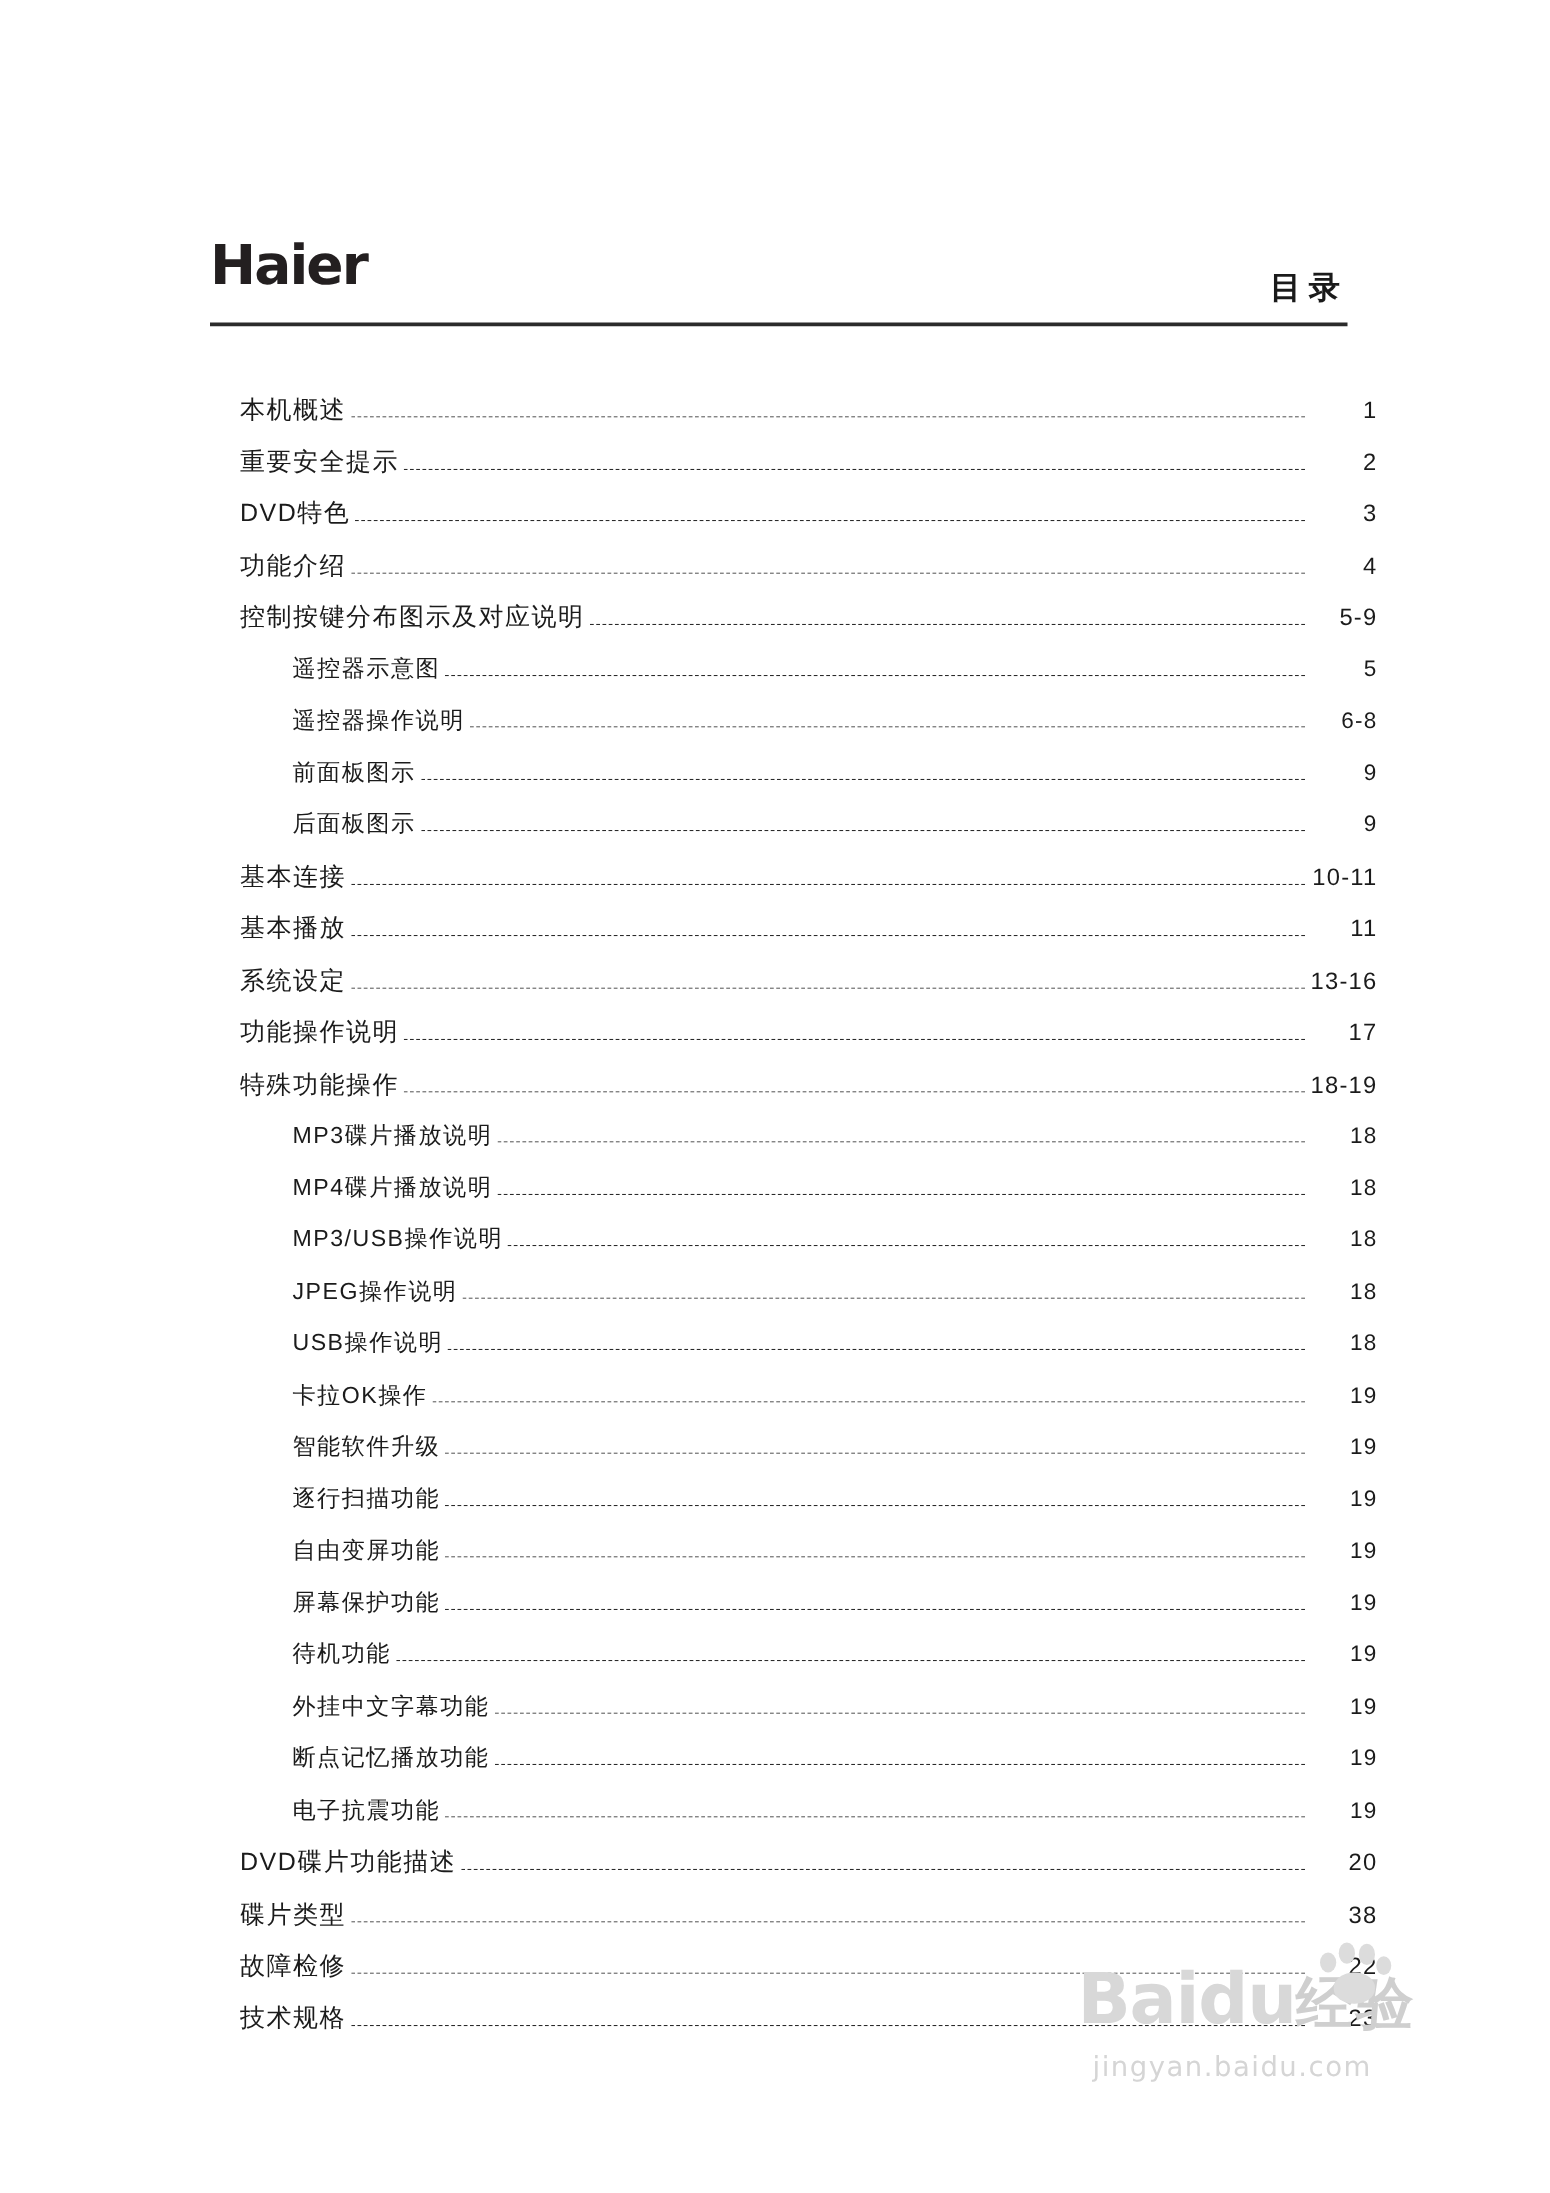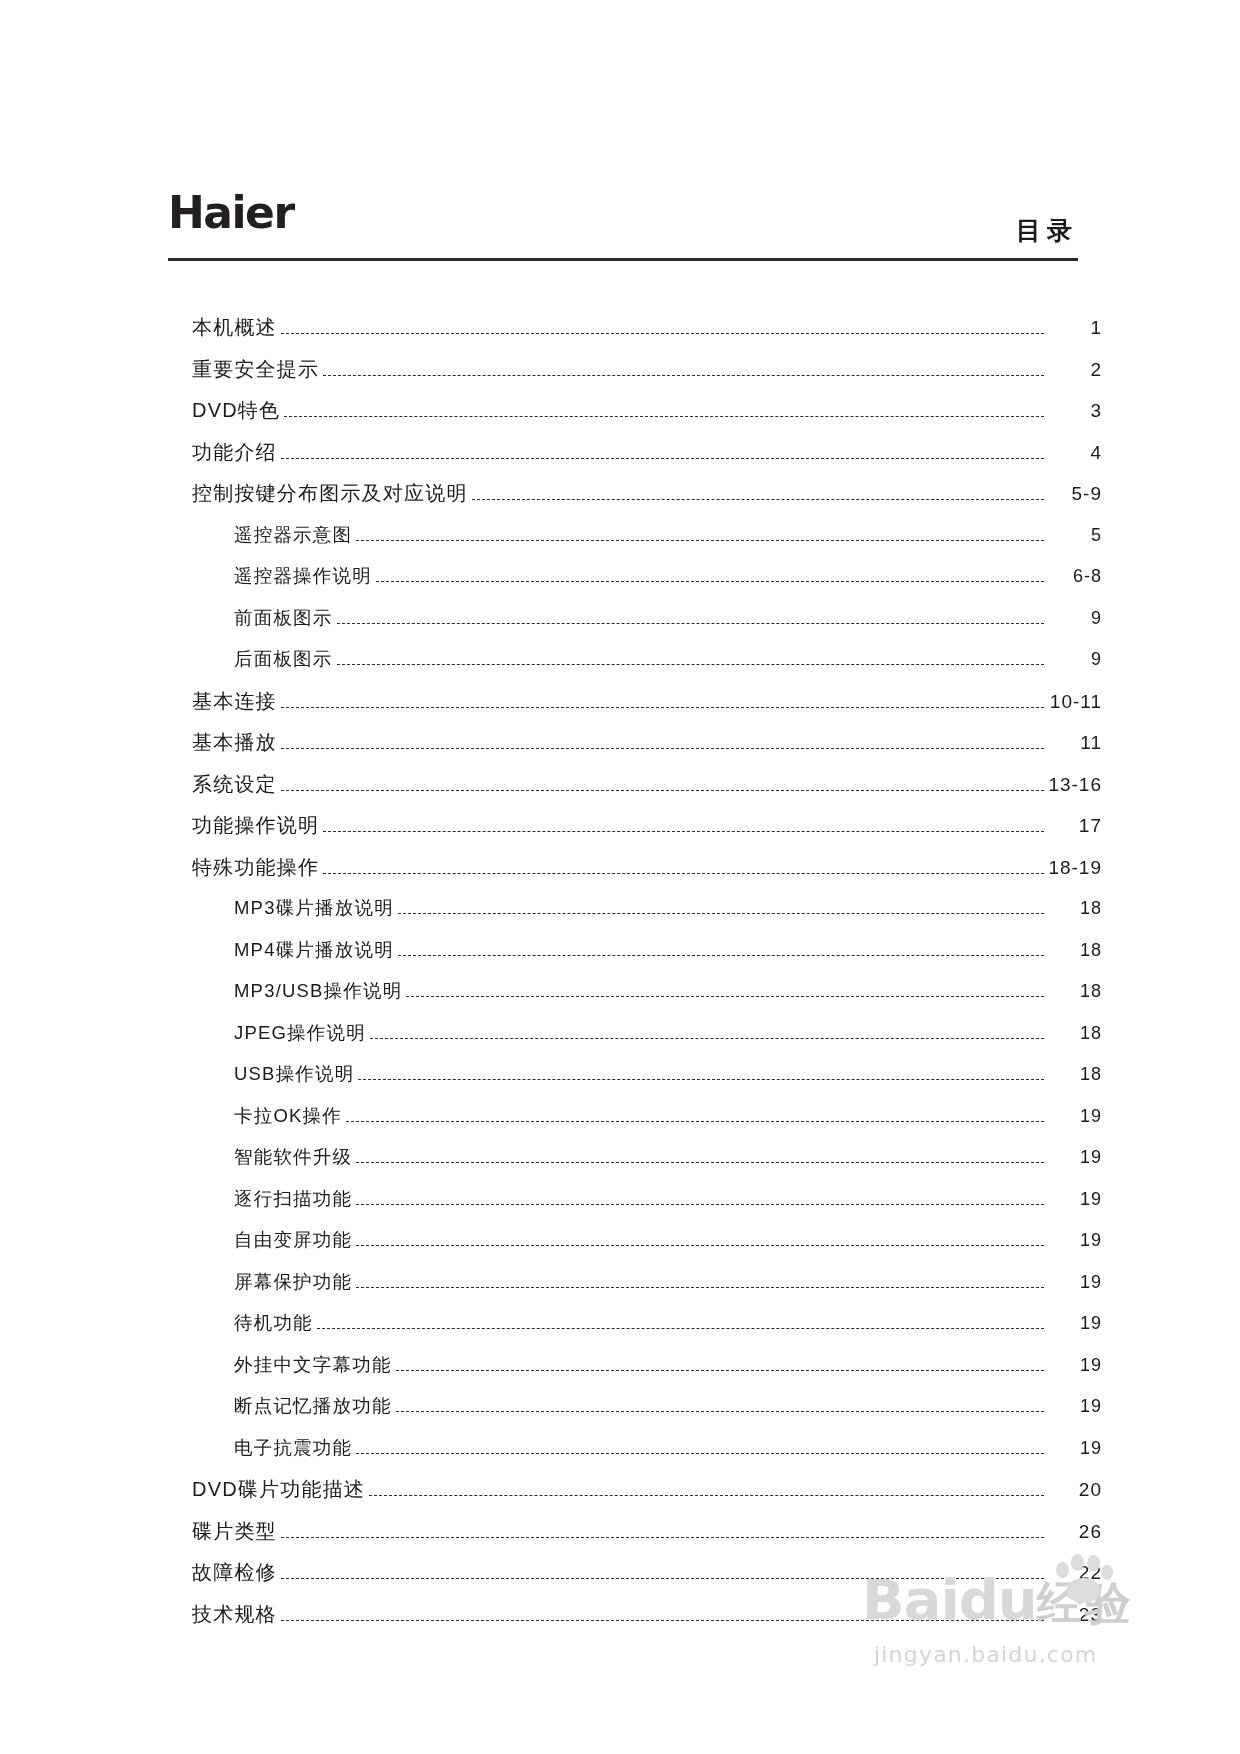--- a/index.html
+++ b/index.html
@@ -321,21 +321,21 @@
         <span class="toc-page">19</span>
       </div>
       <div class="toc-row level-1">
         <span class="toc-label">DVD碟片功能描述</span>
         <span class="toc-dots"></span>
         <span class="toc-page">20</span>
       </div>
       <div class="toc-row level-1">
         <span class="toc-label">碟片类型</span>
         <span class="toc-dots"></span>
-        <span class="toc-page">26</span>
+        <span class="toc-page">38</span>
       </div>
       <div class="toc-row level-1">
         <span class="toc-label">故障检修</span>
         <span class="toc-dots"></span>
         <span class="toc-page">22</span>
       </div>
       <div class="toc-row level-1">
         <span class="toc-label">技术规格</span>
         <span class="toc-dots"></span>
         <span class="toc-page">23</span>

